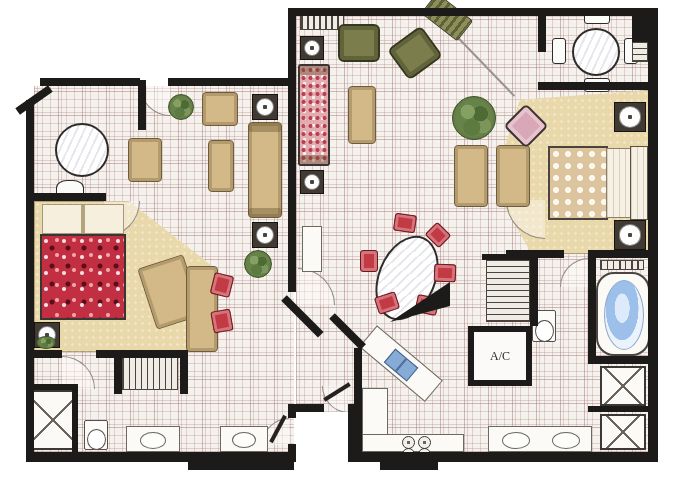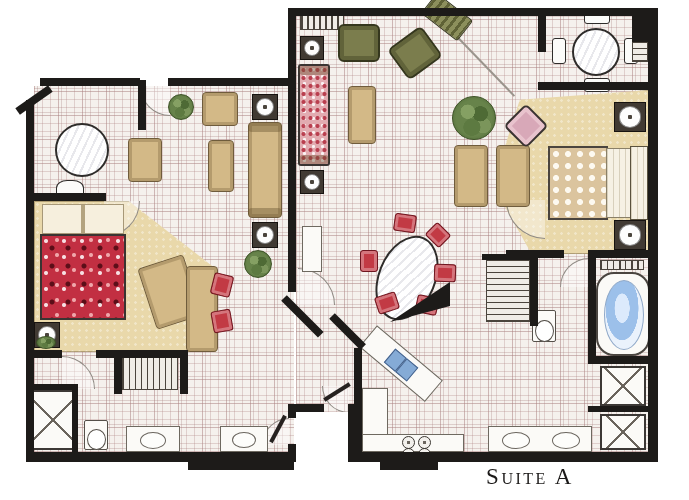--- a/index.html
+++ b/index.html
@@ -199,20 +199,23 @@
   </div>
   <div class="f counter" style="left:362px;top:388px;width:26px;height:62px;"></div>
   <div class="f counter" style="left:362px;top:434px;width:102px;height:18px;"></div>
   <div class="burner" style="left:402px;top:436px;"></div>
   <div class="burner" style="left:402px;top:448px;"></div>
   <div class="burner" style="left:418px;top:436px;"></div>
   <div class="burner" style="left:418px;top:448px;"></div>
   <div class="f hatch-h" style="left:486px;top:260px;width:44px;height:62px;"></div>
   <div class="f wedge" style="left:390px;top:282px;width:60px;height:40px;"></div>
 
+  <div class="f ac-box" style="left:468px;top:326px;width:64px;height:60px;">
+    <span class="ac-label">A/C</span>
+  </div>
 
   <div class="f toilet" style="left:532px;top:310px;width:24px;height:32px;"></div>
   <div class="f hatch-v" style="left:600px;top:260px;width:44px;height:10px;"></div>
   <div class="f tub" style="left:596px;top:272px;width:54px;height:84px;"></div>
   <div class="tub-water" style="left:604px;top:280px;width:38px;height:68px;z-index:6;"></div>
   <div class="f shower" style="left:600px;top:366px;width:46px;height:40px;"></div>
   <div class="f shower" style="left:600px;top:414px;width:46px;height:36px;"></div>
   <div class="f counter" style="left:488px;top:426px;width:104px;height:26px;"></div>
   <div class="sink" style="left:502px;top:432px;width:26px;height:15px;"></div>
   <div class="sink" style="left:552px;top:432px;width:26px;height:15px;"></div>
@@ -251,15 +254,14 @@
   <div class="wall" style="left:538px;top:8px;width:8px;height:44px;"></div>
   <div class="wall" style="left:538px;top:82px;width:120px;height:8px;"></div>
   <div class="wall" style="left:506px;top:250px;width:58px;height:8px;"></div>
   <div class="wall" style="left:588px;top:250px;width:70px;height:8px;"></div>
   <div class="wall" style="left:588px;top:250px;width:8px;height:114px;"></div>
   <div class="wall" style="left:588px;top:356px;width:70px;height:8px;"></div>
   <div class="wall" style="left:588px;top:406px;width:70px;height:6px;"></div>
   <div class="wall" style="left:482px;top:254px;width:56px;height:6px;"></div>
   <div class="wall" style="left:530px;top:256px;width:8px;height:70px;"></div>
 
-  <div class="label" style="left:420px;top:464px;width:220px;">Suite A</div>
 
 </div>
 
 </body></html>

